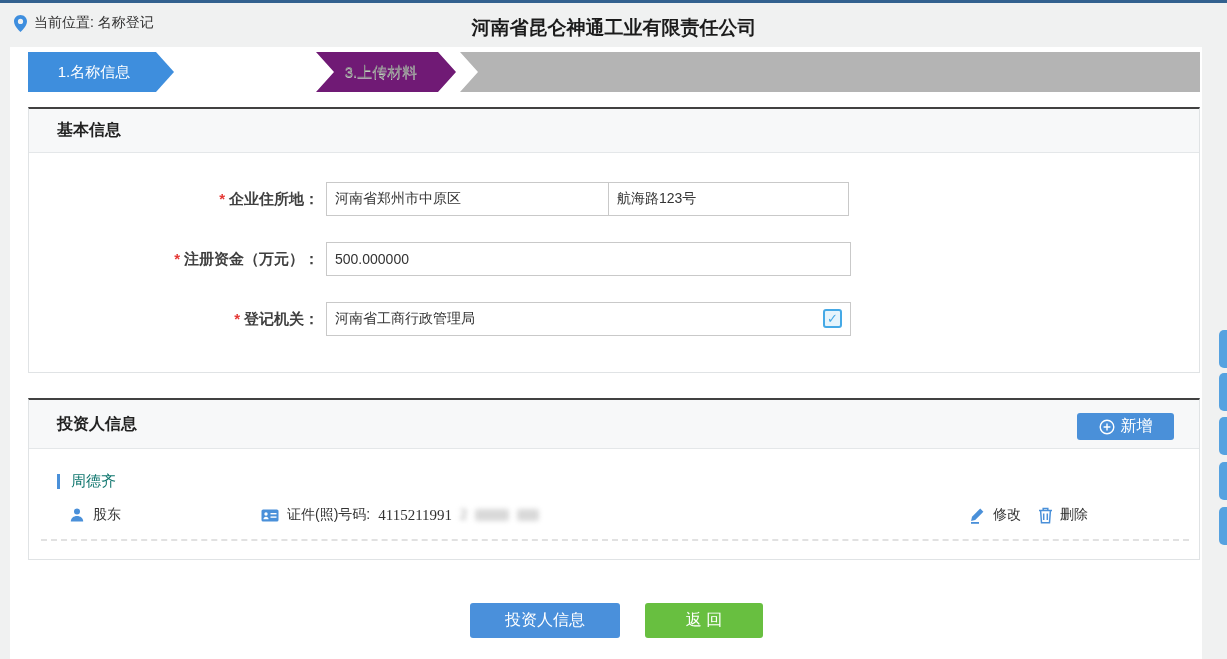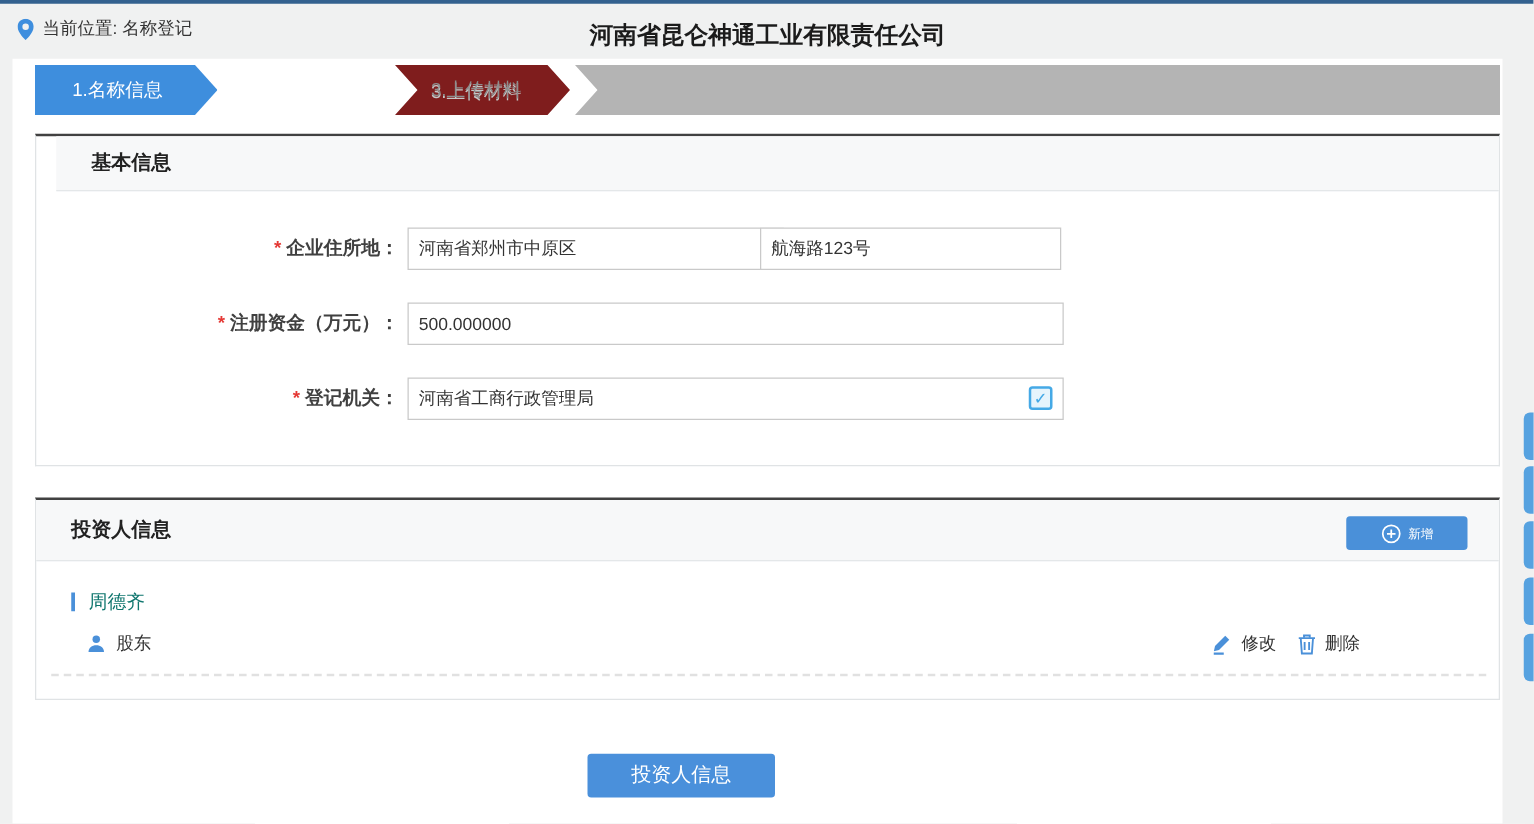--- a/index.html
+++ b/index.html
@@ -21,33 +21,33 @@
 
   
   .step { position:absolute; top:52px; height:40px; display:flex; align-items:center;
           color:#fff; font-size:15px; }
   .step .lbl { width:100%; text-align:center; }
   .seg1 { left:28px; width:146px; background:#3e8edd;
           clip-path:polygon(0 0, calc(100% - 18px) 0, 100% 50%, calc(100% - 18px) 100%, 0 100%); }
   .seg1 .lbl { padding-right:14px; }
   .seg2 { left:159px; width:153px; background:#f7b52c; padding-left:30px; gap:8px;
           clip-path:polygon(0 0, calc(100% - 18px) 0, 100% 50%, calc(100% - 18px) 100%, 0 100%, 18px 50%); }
-  .seg3 { left:316px; width:140px; background:#7f1d1d; color:#8e8e8e;
+  .seg3 { left:316px; width:140px; background:#701a75; color:#8e8e8e;
           clip-path:polygon(0 0, calc(100% - 18px) 0, 100% 50%, calc(100% - 18px) 100%, 0 100%, 18px 50%); }
   .seg3 .lbl { padding-right:10px; text-shadow:0 1px 0 #c6c6c6; }
   .seg4 { left:460px; width:740px; background:#b4b4b4;
           clip-path:polygon(0 0, 100% 0, 100% 100%, 0 100%, 18px 50%); }
 
   
   .panel { position:absolute; left:28px; width:1172px; background:#fff;
            border:1px solid #e0e3e5; border-top:2px solid #414141; }
   .panel-hd { background:#f7f8f9; border-bottom:1px solid #e4e7e9; position:relative;
               display:flex; align-items:center; }
   .panel-hd .hd-title { font-size:16px; font-weight:bold; color:#222; padding-left:28px; }
-  #panel-basic { top:107px; height:266px;padding-left:16px; }
+  #panel-basic { top:107px; height:266px; }
   #panel-basic .panel-hd { height:44px; }
   #panel-investor { top:398px; height:162px; }
   #panel-investor .panel-hd { height:49px; }
 
   
   .frow { position:absolute; left:0; height:34px; }
   .flabel { position:absolute; left:0; width:290px; height:34px; line-height:34px;
             text-align:right; font-size:15px; font-weight:bold; color:#404040; }
   .req { color:#e53935; margin-right:4px; font-weight:bold; }
   .tin { position:absolute; height:34px; border:1px solid #c9c9c9; background:#fff;
@@ -58,21 +58,21 @@
   .in-capital { left:297px; width:525px; }
   .in-auth { left:297px; width:525px; }
   .auth-check { position:absolute; left:794px; top:7px; width:19px; height:19px;
                 border:2px solid #45a9e6; border-radius:3px; background:#e6f4fc;
                 color:#45a9e6; font-size:13px; font-weight:bold; line-height:15px;
                 text-align:center; cursor:pointer; }
 
   
   .add-btn { position:absolute; right:25px; top:13px; width:97px; height:27px;
              background:#4a90d9; color:#fff; border:none; border-radius:3px;
-             font-size:10px; display:flex; align-items:center; justify-content:center;
+             font-size:16px; display:flex; align-items:center; justify-content:center;
              gap:6px; cursor:pointer; font-family:inherit; }
 
   
   .inv-name-row { position:absolute; left:28px; top:72px; display:flex; align-items:center; gap:11px; }
   .inv-bar { width:3px; height:15px; background:#4a90d9; }
   .inv-name { font-size:15px; color:#0f766e; }
   .inv-detail-row { position:absolute; left:0; top:106px; width:1172px; height:24px; }
   .inv-role { position:absolute; left:40px; top:0; display:flex; align-items:center; gap:8px;
               font-size:14px; color:#333; }
   .inv-id { position:absolute; left:232px; top:0; display:flex; align-items:center; gap:8px;
@@ -176,20 +176,36 @@
       <span class="inv-role">
         <span>
           <svg width="16" height="16" viewBox="0 0 16 16">
             <circle cx="8" cy="4.4" r="3" fill="#4a90d9"></circle>
             <path d="M1.8 14.6c0-3.4 2.8-5.5 6.2-5.5s6.2 2.1 6.2 5.5z" fill="#4a90d9"></path>
           </svg>
         </span>
         <span>股东</span>
       </span>
 
+      <span class="inv-id">
+        <span>
+          <svg width="18" height="15" viewBox="0 0 18 15">
+            <rect x="0.5" y="1.5" width="17" height="12" rx="1.6" fill="#4a90d9"></rect>
+            <circle cx="5" cy="6" r="1.7" fill="#fff"></circle>
+            <path d="M2.4 11.2c0-1.6 1.2-2.5 2.6-2.5s2.6.9 2.6 2.5z" fill="#fff"></path>
+            <rect x="9.5" y="5" width="6" height="1.4" fill="#fff"></rect>
+            <rect x="9.5" y="8.4" width="6" height="1.4" fill="#fff"></rect>
+          </svg>
+        </span>
+        <span>证件(照)号码:</span>
+        <span class="id-num">4115211991</span>
+        <span class="id-blur">2</span>
+        <span class="blur-blob" style="width:34px"></span>
+        <span class="blur-blob" style="width:22px"></span>
+      </span>
 
       <span class="inv-action act-edit">
         <span>
           <svg width="17" height="17" viewBox="0 0 17 17">
             <path d="M11.2 1.6l3.2 3.2-8.2 8.2-4.1 1 .9-4.2z" fill="#4a90d9"></path>
             <rect x="2" y="15" width="8" height="1.8" fill="#4a90d9"></rect>
           </svg>
         </span>
         <span>修改</span>
       </span>
@@ -206,19 +222,20 @@
           </svg>
         </span>
         <span>删除</span>
       </span>
     </div>
 
     <div class="inv-dash"></div>
   </div>
 
   <button class="btn btn-save">投资人信息</button>
+  <button class="btn btn-back">返 回</button>
 
   <div class="side-tab" style="top:330px"></div>
   <div class="side-tab" style="top:373px"></div>
   <div class="side-tab" style="top:417px"></div>
   <div class="side-tab" style="top:462px"></div>
   <div class="side-tab" style="top:507px"></div>
 </div>
 
 </body></html>

